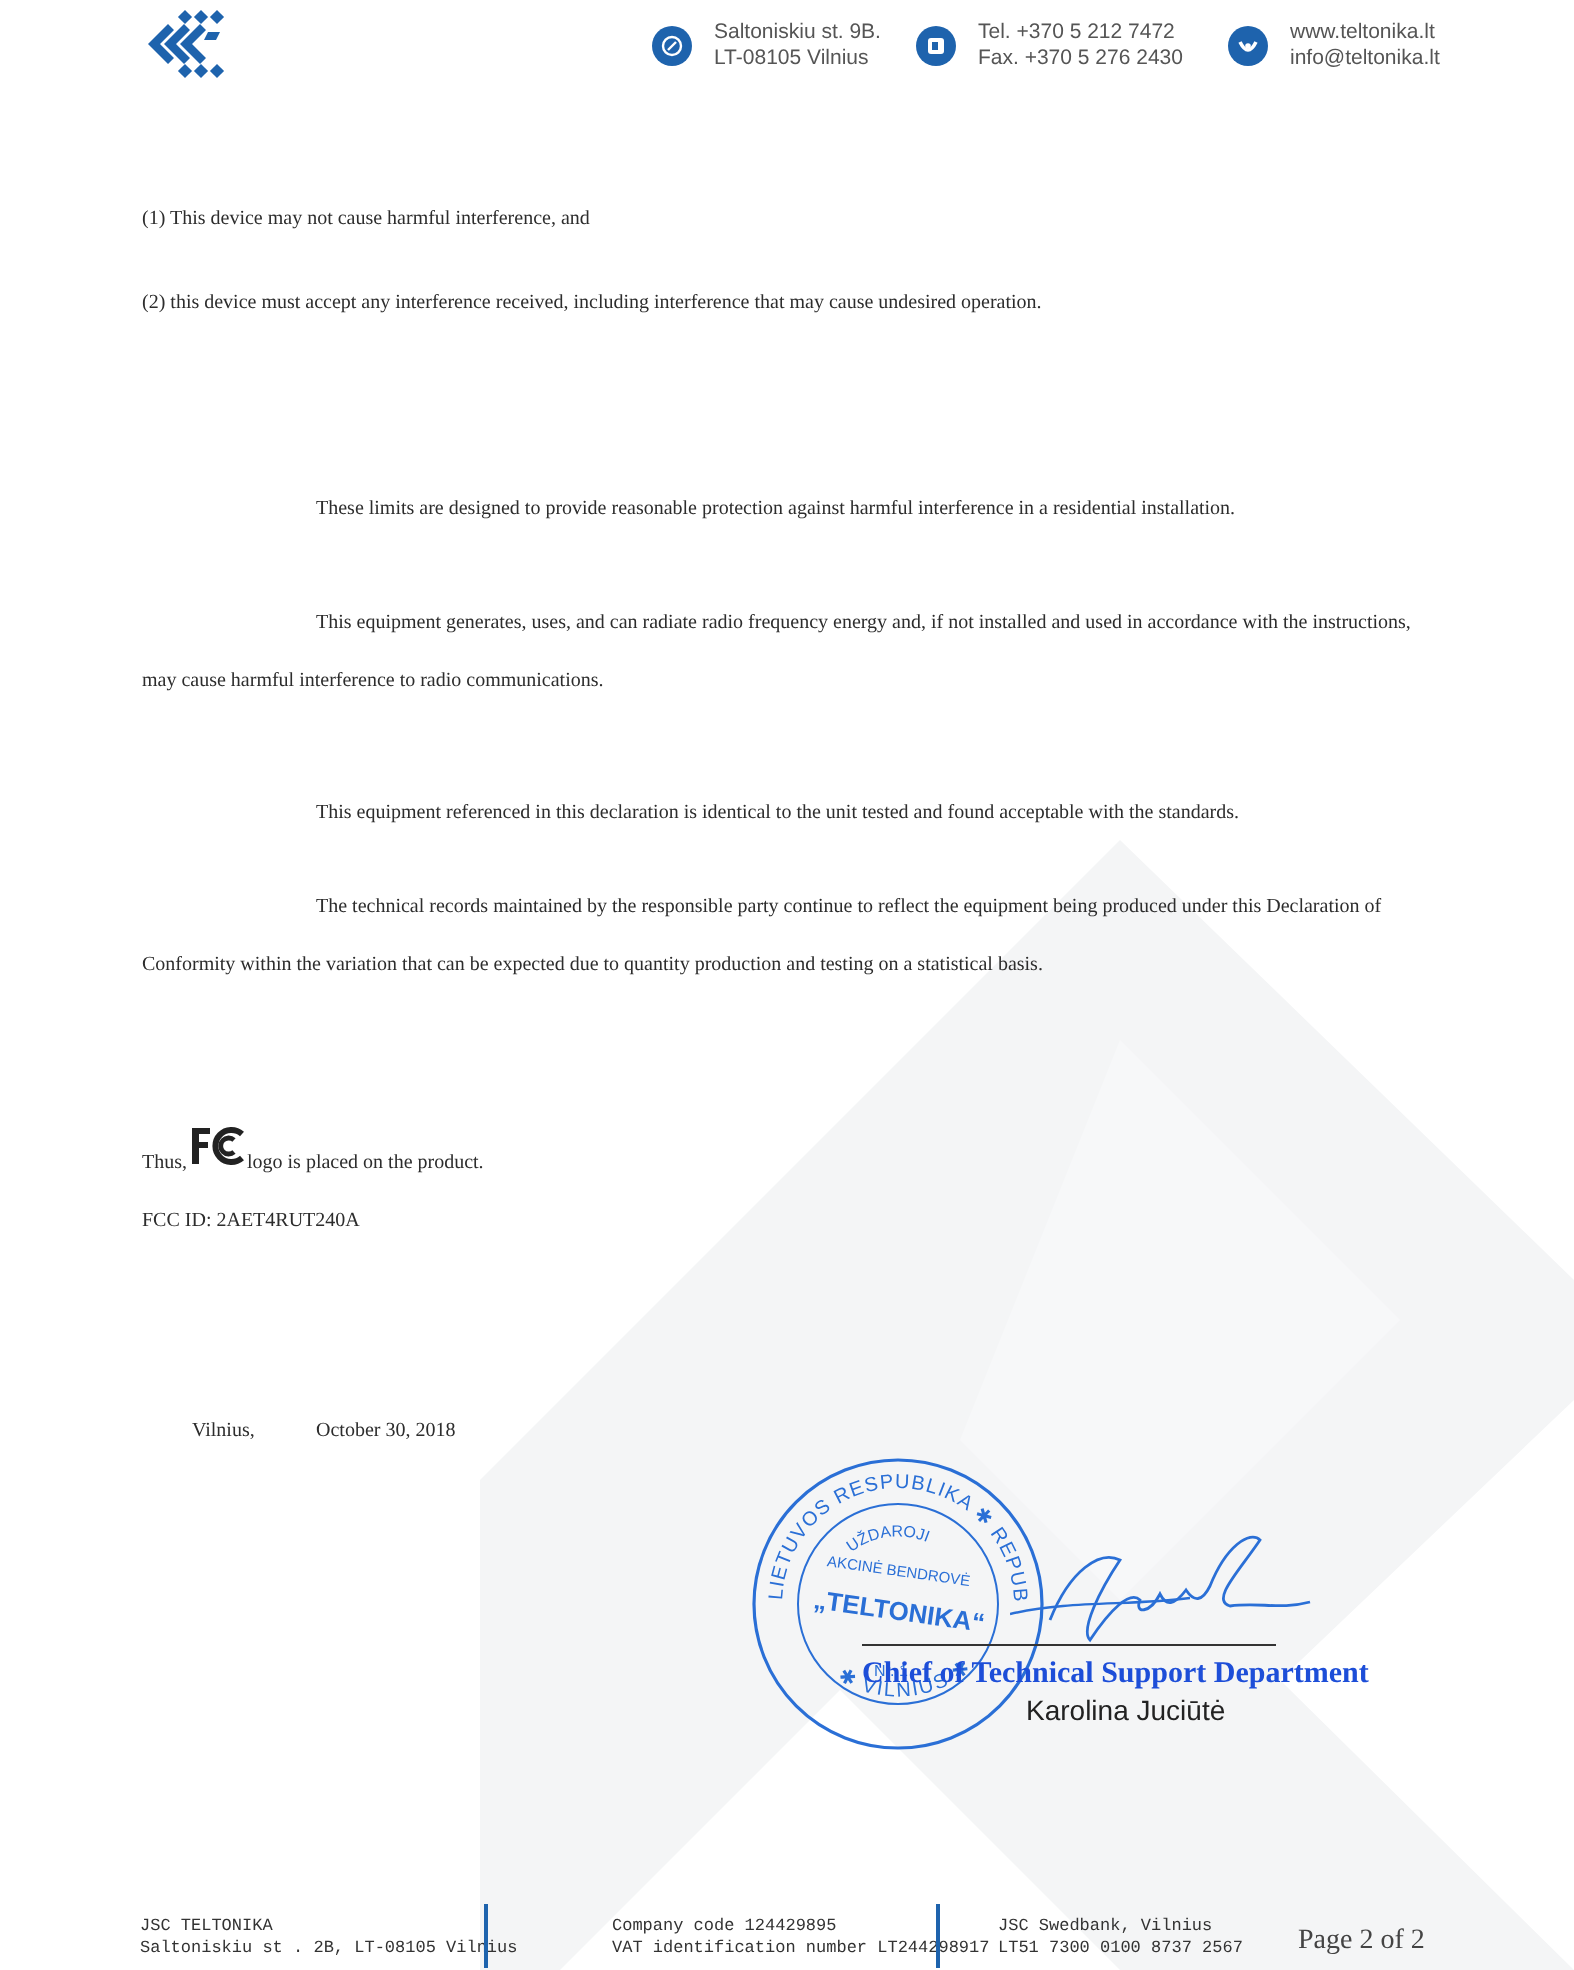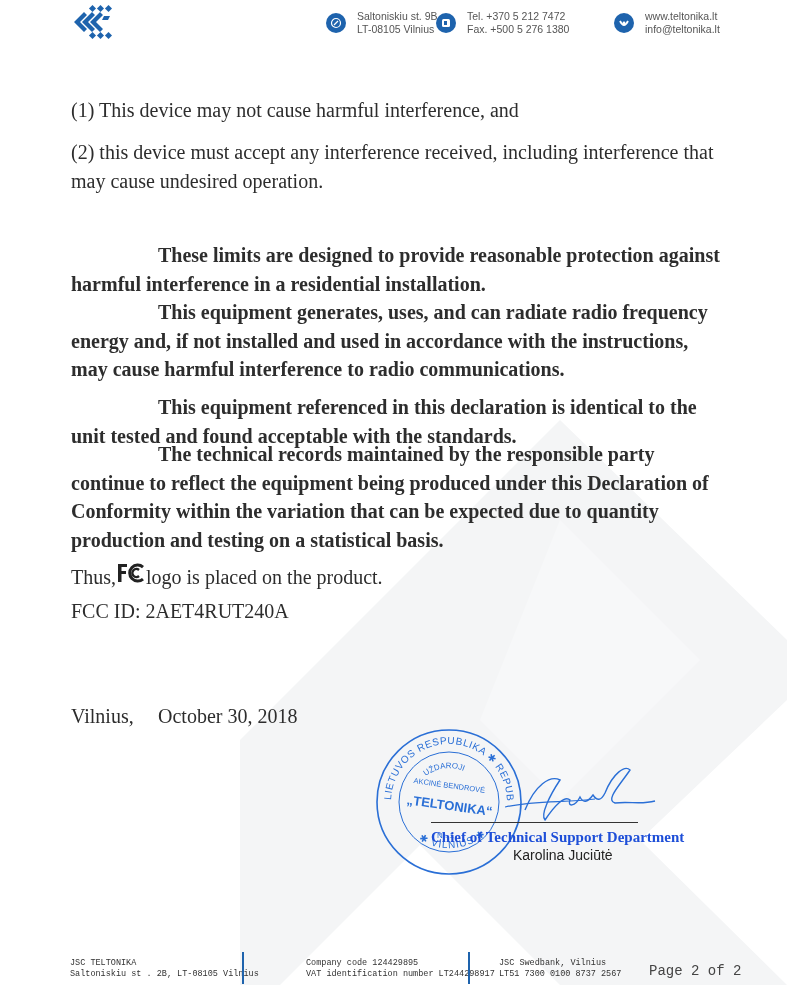--- a/index.html
+++ b/index.html
@@ -11,30 +11,30 @@
   .watermark { position:absolute; left:0; top:0; width:787px; height:985px; pointer-events:none; }
   .header-logo { position:absolute; left:72px; top:4px; display:flex; align-items:center; }
   .logo-text {
     font-family:"Liberation Sans", sans-serif; font-weight:bold; font-style:italic;
     color:#1e63ad; font-size:24px; letter-spacing:0.5px; margin-left:2px;
   }
   .contact { position:absolute; top:10px; display:flex; align-items:center;
     font-family:"Liberation Sans", sans-serif; font-size:10.5px; color:#555; line-height:13px; }
   .contact .ic { width:20px; height:20px; border-radius:50%; background:#1e63ad; margin-right:11px;
     display:flex; align-items:center; justify-content:center; }
-  .para { position:absolute; left:71px; width:650px; font-size:20px; line-height:28.5px; color:#2d2d2d; }
-  .indent { text-indent:87px;font-weight:bold; }
+  .para { position:absolute; left:71px; width:650px; font-size:10px; line-height:28.5px; color:#2d2d2d; }
+  .indent { text-indent:87px; }
   .stamp { position:absolute; left:375px; top:728px; width:148px; height:148px; }
   .sig { position:absolute; left:505px; top:765px; width:160px; height:60px; }
   .sig-line { position:absolute; left:431px; top:822px; width:207px; height:1px; background:#333; }
   .sig-title { position:absolute; left:431px; top:829px; font-size:15px; font-weight:bold; color:#1d4ed8; }
   .sig-name { position:absolute; left:513px; top:847px; font-family:"Liberation Sans", sans-serif; font-size:14px; color:#222; }
   .footer-block { position:absolute; top:958px; font-family:Liberation Mono, monospace; font-size:8.5px; line-height:11px; color:#333; }
   .footer-divider { position:absolute; top:952px; width:2px; height:32px; background:#1e63ad; }
-  .page-num { position:absolute; left:649px; top:963px; font-size:14px; color:#444;font-family:Liberation Mono, monospace; }
+  .page-num { position:absolute; left:649px; top:963px; font-size:14px; color:#444; }
 </style>
 </head>
 <body>
 
 <svg class="watermark" viewBox="0 0 787 985">
   <polygon points="420,560 560,420 787,640 787,700 640,840 787,985 560,985 420,845 280,985 240,985 240,740" fill="#f4f5f6"></polygon>
   <polygon points="560,520 700,660 560,800 480,720" fill="#f7f8f9"></polygon>
 </svg>
 
 <div class="header-logo">
@@ -60,30 +60,30 @@
         <circle cx="6" cy="6" r="4.5" fill="none" stroke="#fff" stroke-width="1.2"></circle>
         <line x1="4" y1="8" x2="8" y2="4" stroke="#fff" stroke-width="1.2"></line>
       </svg>
   </span>
   <div>
     <div>Saltoniskiu st. 9B.</div>
     <div>LT-08105 Vilnius</div>
   </div>
 </div>
 
-<div class="contact" style="left:436px;justify-content:center;">
+<div class="contact" style="left:458px;justify-content:center;">
   <span class="ic">
     <svg width="12" height="12" viewBox="0 0 12 12">
         <rect x="2" y="2" width="8" height="8" rx="1.5" fill="#fff"></rect>
         <rect x="4" y="4" width="3" height="4" fill="#1e63ad"></rect>
       </svg>
   </span>
   <div>
     <div>Tel. +370 5 212 7472</div>
-    <div>Fax. +500 5 276 1380</div>
+    <div>Fax. +370 5 276 2430</div>
   </div>
 </div>
 
 <div class="contact" style="left:614px;">
   <span class="ic">
     <svg width="12" height="12" viewBox="0 0 12 12">
         <path d="M2,4 Q6,12 10,4" fill="none" stroke="#fff" stroke-width="1.8"></path>
         <circle cx="6" cy="6" r="1.4" fill="#fff"></circle>
       </svg>
   </span>
@@ -103,21 +103,21 @@
 
 <div class="para" style="top:562px;">
   <span>Thus,</span><span class="fcc-logo"><svg width="30" height="22" viewBox="0 0 30 22">
         <path d="M2,2 H11 V5 H5.5 V9 H10 V12 H5.5 V20 H2 Z" fill="#222"></path>
         <path d="M27,5 A8,8 0 1 0 27,17" fill="none" stroke="#222" stroke-width="3"></path>
         <path d="M23,8 A4,4 0 1 0 23,14" fill="none" stroke="#222" stroke-width="2.4"></path>
       </svg></span><span>logo is placed on the product.</span>
 </div>
 <div class="para" style="top:597px;">FCC ID: 2AET4RUT240A</div>
 
-<div class="para" style="top:702px; width:auto;">Vilnius,</div>
+<div class="para" style="top:702px; width:auto;margin-left:25px;">Vilnius,</div>
 <div class="para" style="top:702px; left:158px; width:auto;">October 30, 2018</div>
 
 <svg class="stamp" viewBox="0 0 148 148">
   <defs>
     <path id="ringTop" d="M 16,74 A 58,58 0 1 1 132,74"></path>
     <path id="ringBottom" d="M 30,100 A 58,58 0 0 0 118,100"></path>
     <path id="innerArc" d="M 38,66 A 38,38 0 0 1 110,66"></path>
   </defs>
   <circle cx="74" cy="74" r="72" fill="none" stroke="#2a6fd6" stroke-width="1.6"></circle>
   <circle cx="74" cy="74" r="50" fill="none" stroke="#2a6fd6" stroke-width="1"></circle>

